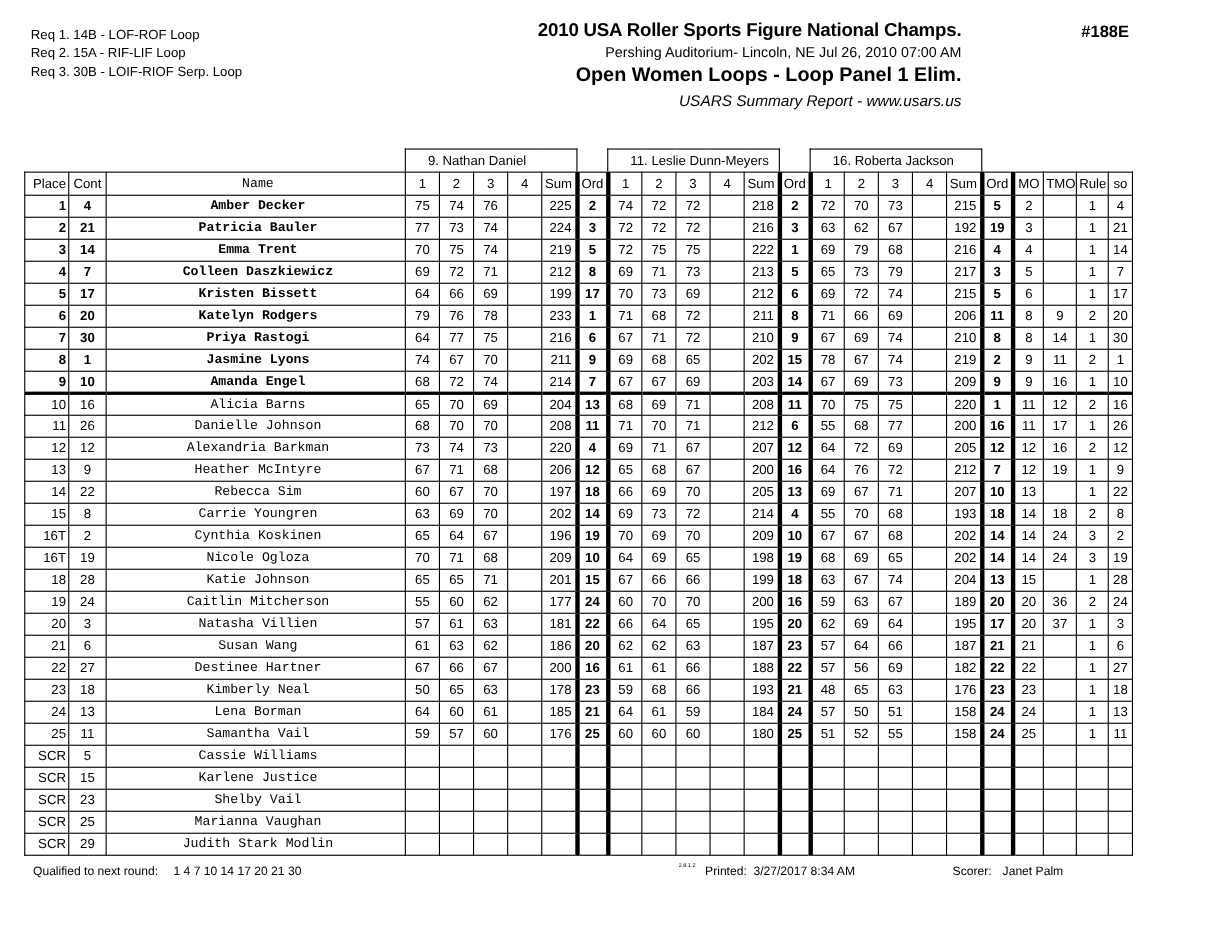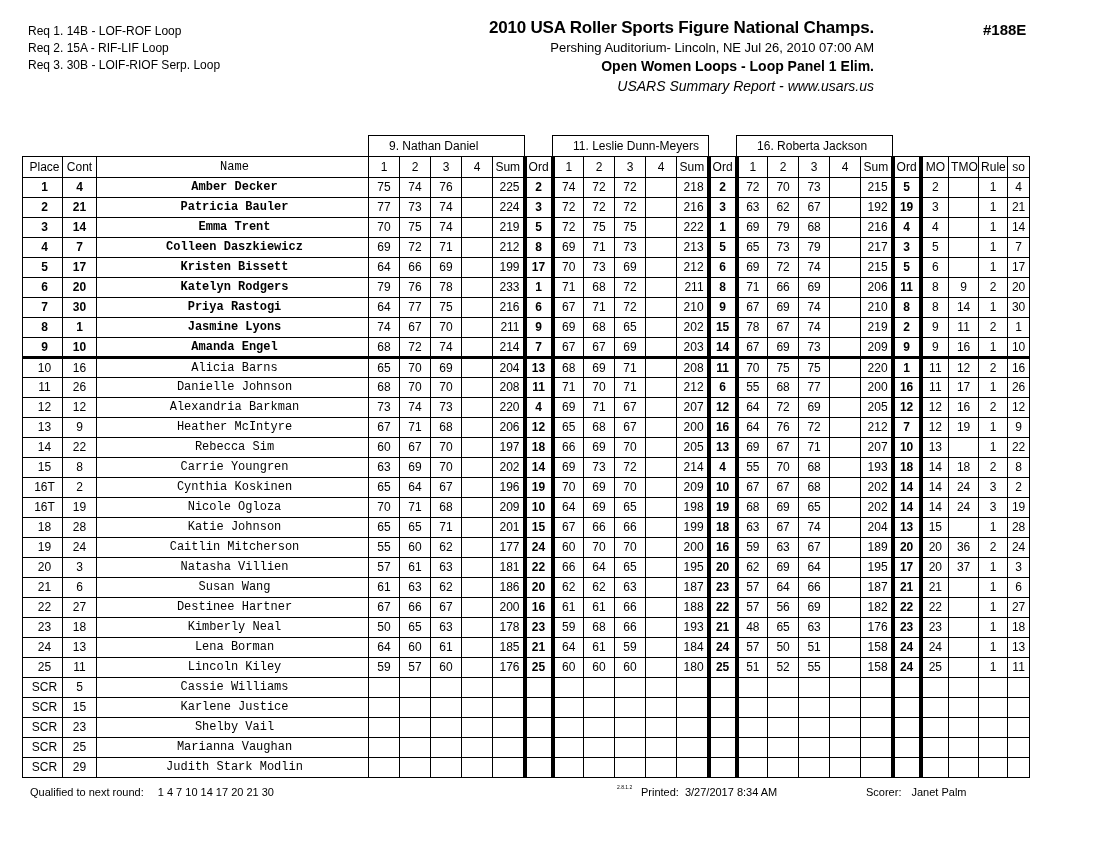--- a/index.html
+++ b/index.html
@@ -5,33 +5,33 @@
   * { margin:0; padding:0; box-sizing:border-box; }
   html,body { background:#fff; }
   body {
     width:1100px; height:850px; position:relative;
     font-family:"Liberation Sans", sans-serif; color:#000; overflow:hidden;
   }
   .reqs { position:absolute; left:28px; top:23px; font-size:12px; line-height:17px; }
   .head-center { position:absolute; left:0; top:18px; width:874px; text-align:right; }
   .head-title { font-size:17px; font-weight:bold; letter-spacing:-0.2px; }
   .head-venue { font-size:13px; margin-top:2px; }
-  .head-event { font-size:14px; font-weight:bold; margin-top:3px; }
+  .head-event { font-size:18px; font-weight:bold; margin-top:3px; }
   .head-report { font-size:14px; margin-top:4px;font-style:italic; }
   .event-number { position:absolute; left:983px; top:21px; font-size:15px; font-weight:bold; }
 
   table { border-collapse:collapse; table-layout:fixed; position:absolute; left:22px; top:135px; width:1007px; }
   td {
     border:1px solid #000; font-size:12px; height:20px; line-height:13px;
     padding:0 2px; text-align:center; overflow:hidden; white-space:nowrap;
   }
   tr.hdr td { height:21px; }
   td.nb { border:none; }
   td.jname { text-align:left; padding-left:20px; }
-  td.pl { text-align:center; padding-left:6px; }
+  td.pl { text-align:right; padding-left:6px; }
   td.nm { text-align:center; padding-left:6px;font-family:Liberation Mono, monospace; }
   td.sum { text-align:right; padding-right:3px; }
   td.ord { border-left:4px solid #000; border-right:4px solid #000; font-weight:bold; }
   tr.hdr td.ord { font-weight:normal;margin-left:26px; }
   tr.bold td.pl, tr.bold td.ct, tr.bold td.nm { font-weight:bold; }
   tr.cut td { border-bottom:3px solid #000; }
 
   .footer-line { position:absolute; top:786px; font-size:11px; }
   .f-qualified { left:30px; }
   .f-qualified .vals { margin-left:14px; }
@@ -769,21 +769,21 @@
         <td class="sum">158</td>
         <td class="ord">24</td>
         <td>24</td>
         <td></td>
         <td>1</td>
         <td>13</td>
       </tr>
       <tr>
         <td class="pl">25</td>
         <td class="ct">11</td>
-        <td class="nm">Lincoln Kiley</td>
+        <td class="nm">Samantha Vail</td>
         <td>59</td>
         <td>57</td>
         <td>60</td>
         <td></td>
         <td class="sum">176</td>
         <td class="ord">25</td>
         <td>60</td>
         <td>60</td>
         <td>60</td>
         <td></td>

